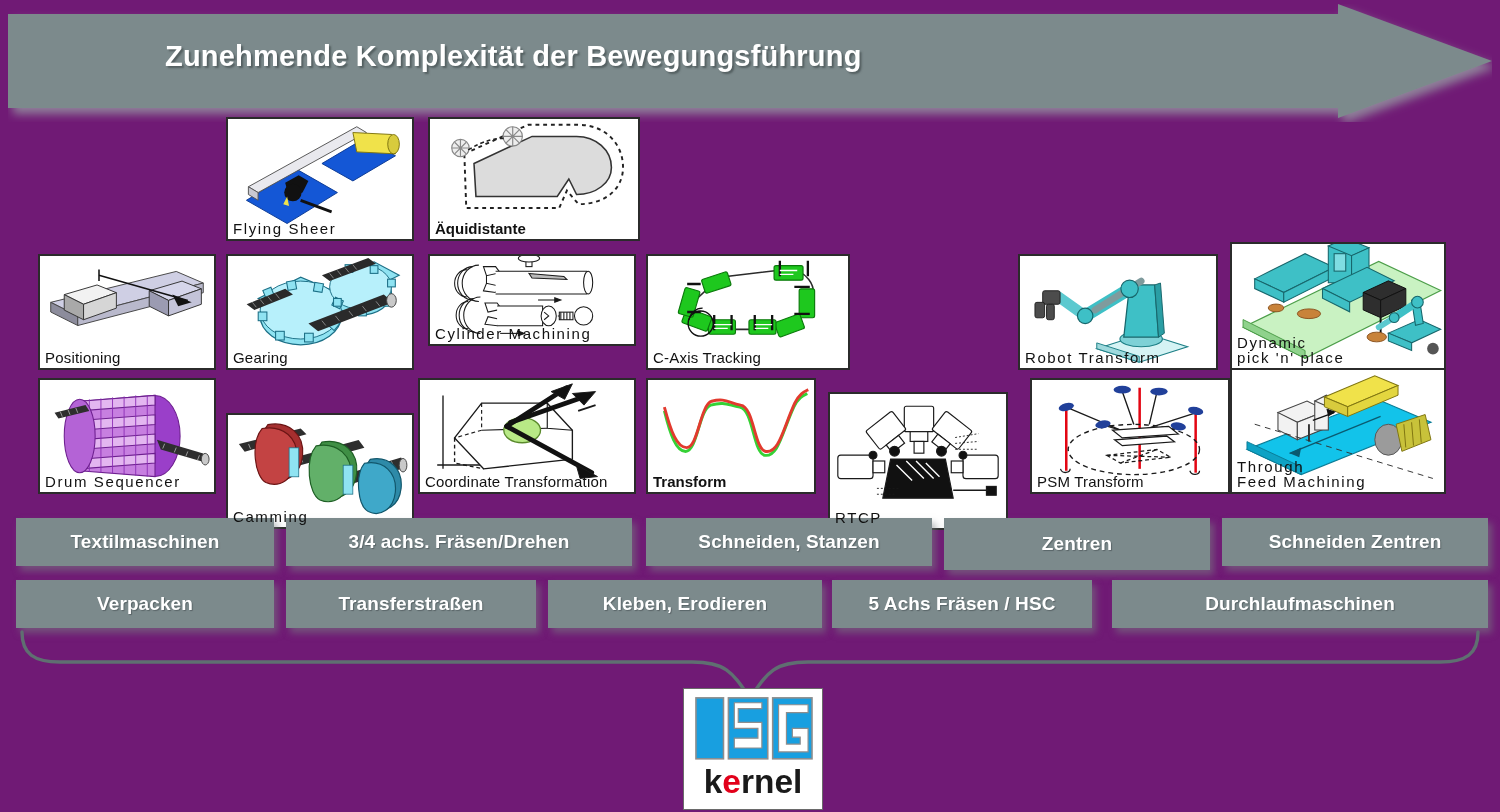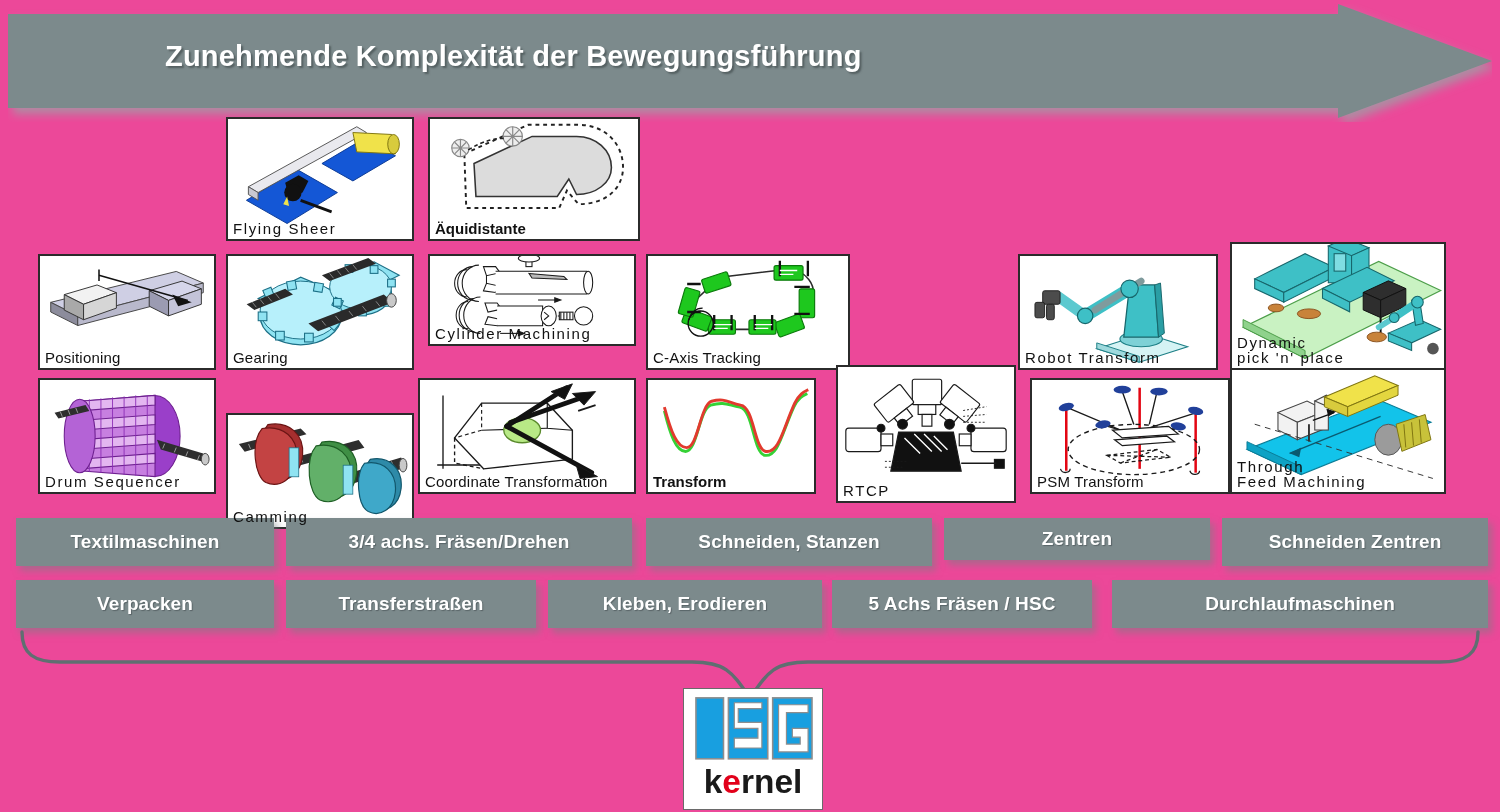--- a/index.html
+++ b/index.html
@@ -5,21 +5,21 @@
   * { box-sizing: border-box; }
   html, body {
     margin: 0; padding: 0;
     background: #ffffff;
     font-family: "Liberation Sans", sans-serif;
   }
   #stage {
     position: relative;
     width: 1500px; height: 812px;
     overflow: hidden;
-    background: #ec4899;
+    background: #701a75;
   }
 
   
   #header-arrow {
     position: absolute; left: 8px; top: 4px;
     width: 1484px; height: 118px;
   }
   #header-arrow svg { display: block; width: 100%; height: 100%; }
   #header-title {
     position: absolute;
@@ -433,21 +433,21 @@
       </div>
       <div class="panel" style="left: 646px; top: 378px; width: 170px; height: 116px;">
         <div class="art">
           <svg viewBox="0 0 170 116" fill="none">
     <path d="M16,32 C22,56 28,74 38,74 C50,74 52,30 64,26 C78,22 82,26 94,28 C108,30 108,76 120,78 C134,80 138,54 150,28 C155,18 160,16 164,14" stroke="#35d135" stroke-width="3"></path>
     <path d="M16,28 C23,54 29,70 39,70 C51,70 53,26 65,22 C79,18 83,24 95,26 C109,28 109,72 121,74 C135,76 139,50 151,24 C156,14 161,12 165,10" stroke="#e23a2e" stroke-width="3"></path>
   </svg>
         </div>
         <div class="caption cap-bold">Transform</div>
       </div>
-      <div class="panel" style="left: 828px; top: 365px; width: 180px; height: 138px; margin-left: 8px;">
+      <div class="panel" style="left: 828px; top: 392px; width: 180px; height: 138px;">
         <div class="art">
           <svg viewBox="0 0 180 116" stroke="#1a1a1a" stroke-width="1.2">
     <g fill="#fff">
       <rect x="76" y="2" width="30" height="26" rx="2"></rect>
       <rect x="82" y="28" width="18" height="10"></rect>
       <rect x="86" y="38" width="10" height="12"></rect>
       <g transform="rotate(-38 58 26)">
                 <rect x="40" y="14" width="34" height="24" rx="2"></rect>
                 <rect x="48" y="38" width="16" height="10"></rect>
               </g>
@@ -554,21 +554,21 @@
         </div>
         <div class="caption cap-wide">Through
 Feed Machining</div>
       </div>
     </div>
 
   <div id="bars-layer">
       <div class="catbar" style="left: 16px; top: 518px; width: 258px; height: 48px;">Textilmaschinen</div>
       <div class="catbar" style="left: 286px; top: 518px; width: 346px; height: 48px;">3/4 achs. Fräsen/Drehen</div>
       <div class="catbar" style="left: 646px; top: 518px; width: 286px; height: 48px;">Schneiden, Stanzen</div>
-      <div class="catbar" style="left: 944px; top: 518px; width: 266px; height: 42px;">Zentren</div>
+      <div class="catbar" style="left: 944px; top: 518px; width: 266px; height: 52px;">Zentren</div>
       <div class="catbar" style="left: 1222px; top: 518px; width: 266px; height: 48px;">Schneiden Zentren</div>
       <div class="catbar" style="left: 16px; top: 580px; width: 258px; height: 48px;">Verpacken</div>
       <div class="catbar" style="left: 286px; top: 580px; width: 250px; height: 48px;">Transferstraßen</div>
       <div class="catbar" style="left: 548px; top: 580px; width: 274px; height: 48px;">Kleben, Erodieren</div>
       <div class="catbar" style="left: 832px; top: 580px; width: 260px; height: 48px;">5 Achs Fräsen / HSC</div>
       <div class="catbar" style="left: 1112px; top: 580px; width: 376px; height: 48px;">Durchlaufmaschinen</div>
     </div>
 
   <div id="brace">
     <svg viewBox="0 0 1460 76" preserveAspectRatio="none">

